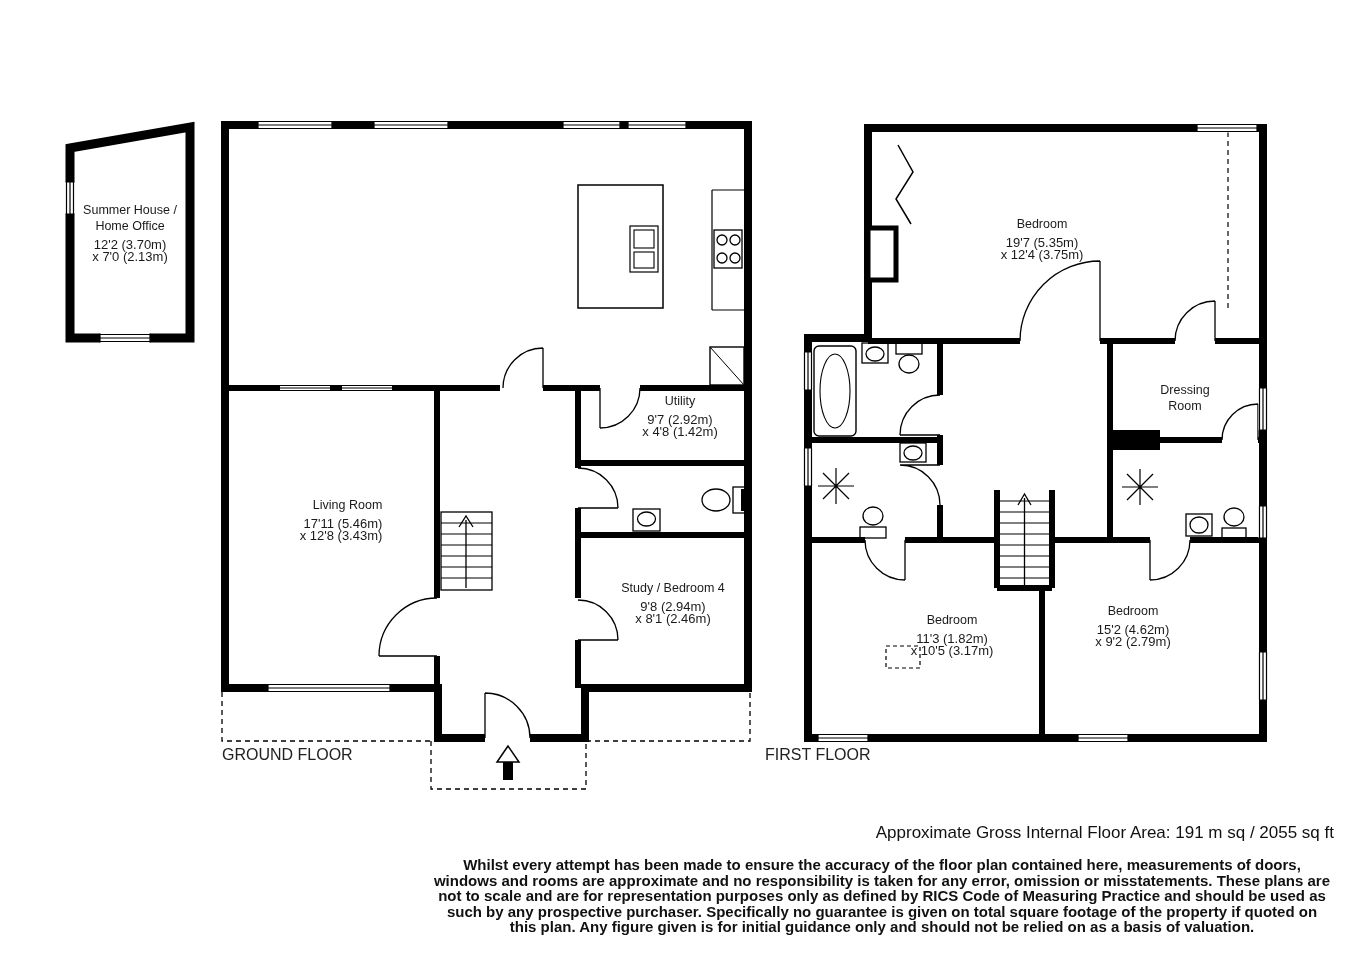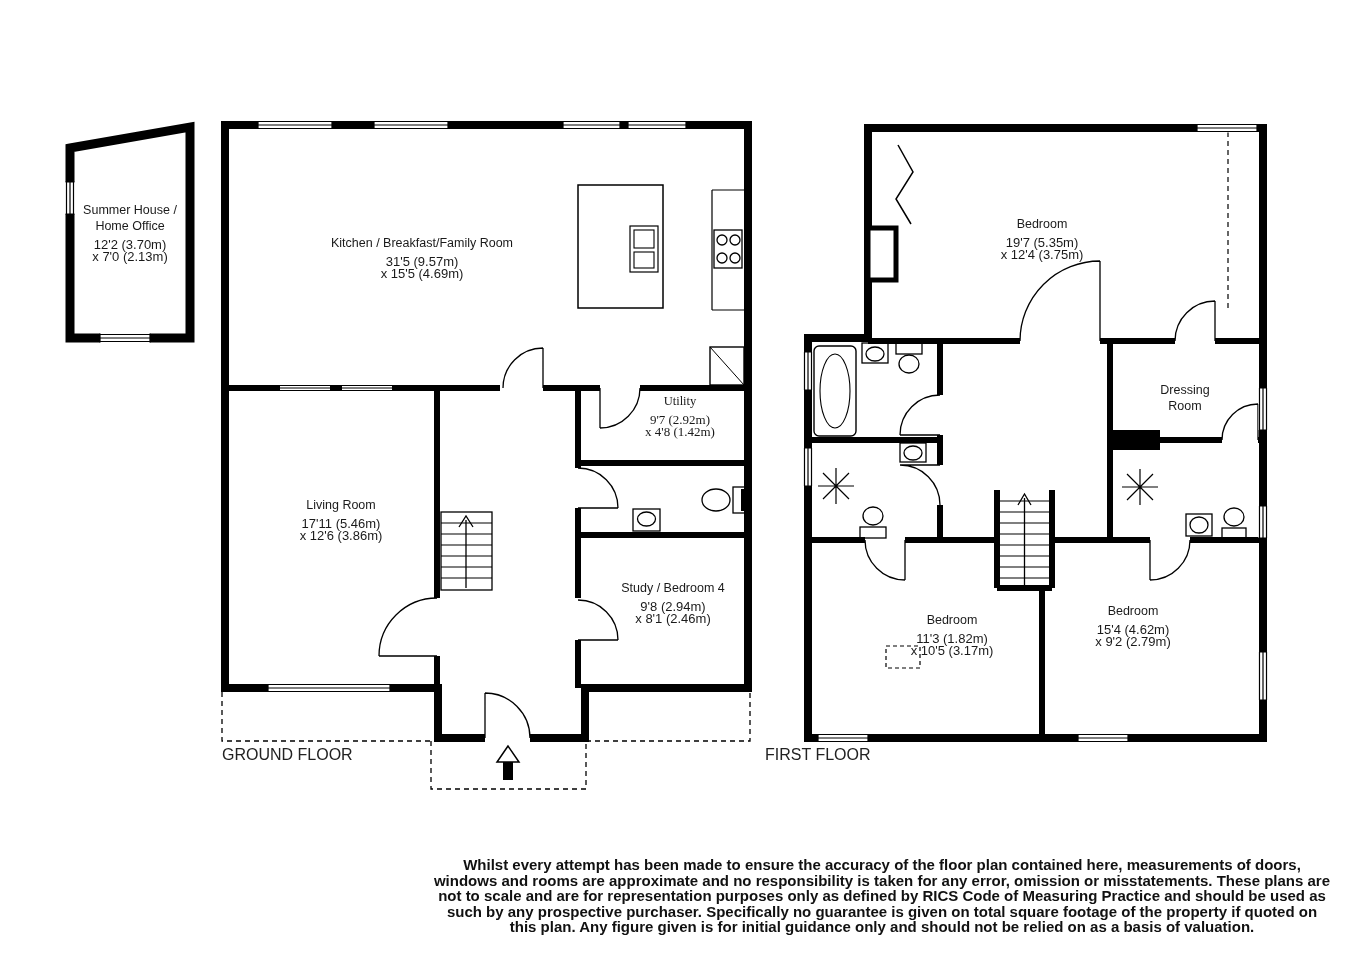--- a/index.html
+++ b/index.html
@@ -238,41 +238,34 @@
   </svg>
 
   <div class="room-label wrap" style="left:130px;top:202px;width:120px;">
     <div class="room-name">Summer House / Home Office</div>
     <div class="room-dims">
       <div class="room-dim">12'2 (3.70m)</div>
       <div class="room-dim">x 7'0 (2.13m)</div>
     </div>
   </div>
 
-  <div class="room-label" style="left:422px;top:235px;">
-    <div class="room-name">Kitchen / Breakfast/Family Room</div>
-    <div class="room-dims">
-      <div class="room-dim">31'5 (9.57m)</div>
-      <div class="room-dim">x 15'5 (4.69m)</div>
-    </div>
-  </div>
-
-  <div class="room-label" style="left:680px;top:393px;font-family:Liberation Serif, serif;">
+
+  <div class="room-label" style="left:680px;top:393px;">
     <div class="room-name">Utility</div>
     <div class="room-dims">
       <div class="room-dim">9'7 (2.92m)</div>
       <div class="room-dim">x 4'8 (1.42m)</div>
     </div>
   </div>
 
-  <div class="room-label" style="left:341px;top:497px;">
+  <div class="room-label" style="left:341px;top:497px;text-align:right;">
     <div class="room-name">Living Room</div>
     <div class="room-dims">
       <div class="room-dim">17'11 (5.46m)</div>
-      <div class="room-dim">x 12'6 (3.86m)</div>
+      <div class="room-dim">x 12'8 (3.43m)</div>
     </div>
   </div>
 
   <div class="room-label" style="left:673px;top:580px;">
     <div class="room-name">Study / Bedroom 4</div>
     <div class="room-dims">
       <div class="room-dim">9'8 (2.94m)</div>
       <div class="room-dim">x 8'1 (2.46m)</div>
     </div>
   </div>
@@ -293,23 +286,24 @@
     <div class="room-name">Bedroom</div>
     <div class="room-dims">
       <div class="room-dim">11'3 (1.82m)</div>
       <div class="room-dim">x 10'5 (3.17m)</div>
     </div>
   </div>
 
   <div class="room-label" style="left:1133px;top:603px;">
     <div class="room-name">Bedroom</div>
     <div class="room-dims">
-      <div class="room-dim">15'4 (4.62m)</div>
+      <div class="room-dim">15'2 (4.62m)</div>
       <div class="room-dim">x 9'2 (2.79m)</div>
     </div>
   </div>
 
   <div class="floor-label" style="left:222px;top:746px;">GROUND FLOOR</div>
   <div class="floor-label" style="left:765px;top:746px;">FIRST FLOOR</div>
 
+  <div class="area-text">Approximate Gross Internal Floor Area: 191 m sq / 2055 sq ft</div>
   <div class="disclaimer">Whilst every attempt has been made to ensure the accuracy of the floor plan contained here, measurements of doors, windows and rooms are approximate and no responsibility is taken for any error, omission or misstatements. These plans are not to scale and are for representation purposes only as defined by RICS Code of Measuring Practice and should be used as such by any prospective purchaser. Specifically no guarantee is given on total square footage of the property if quoted on this plan. Any figure given is for initial guidance only and should not be relied on as a basis of valuation.</div>
 
 </div>
 
 </body></html>

